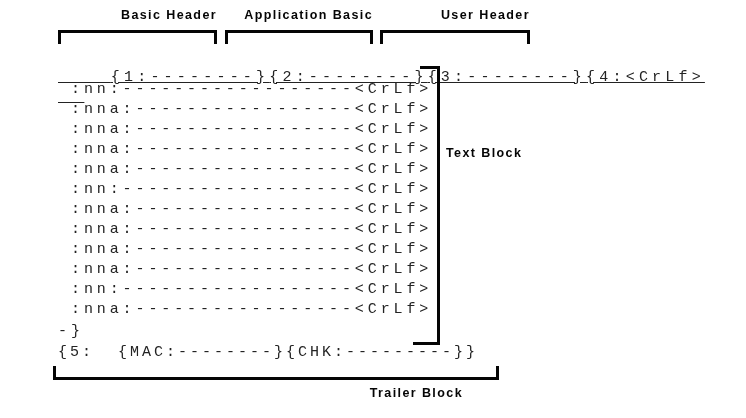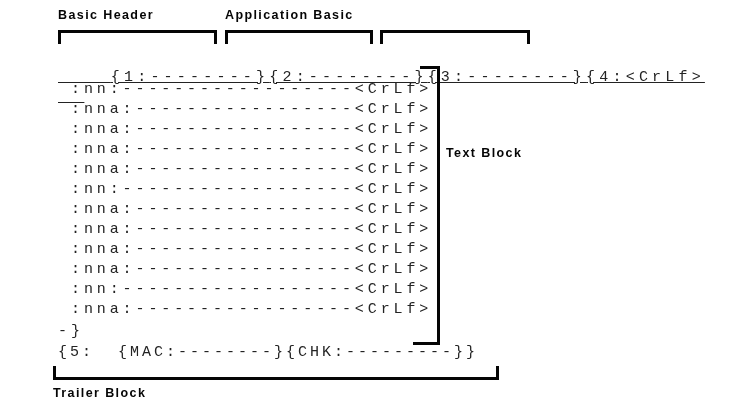--- a/index.html
+++ b/index.html
@@ -22,21 +22,21 @@
   .line1 { letter-spacing: 4.2px; text-decoration: underline; }
   .row   { letter-spacing: 3.9px; margin-left: 13px; }
   .close { letter-spacing: 3.9px; }
   .trail { letter-spacing: 3.0px; }
   .lbl {
     position: absolute;
     font-weight: bold;
     font-size: 12.5px;
     letter-spacing: 1.4px;
     color: #050505;
-    text-align: left;
+    text-align: right;
     white-space: nowrap;
   }
   .obr { 
     position: absolute;
     box-sizing: border-box;
     height: 14px;
     border-top: 3px solid #050505;
     border-left: 3px solid #050505;
     border-right: 3px solid #050505;
   }
@@ -50,20 +50,21 @@
   }
   .seg { position: absolute; background: #050505; }
 </style>
 </head>
 <body>
 
 <div class="canvas">
 
   <div class="lbl" style="left:58px; top:8px; width:159px;">Basic Header</div>
   <div class="lbl" style="left:225px; top:8px; width:148px;">Application Basic</div>
+  <div class="lbl" style="left:380px; top:8px; width:150px;">User Header</div>
 
   <div class="obr" style="left:58px; top:30px; width:159px;"></div>
   <div class="obr" style="left:225px; top:30px; width:148px;"></div>
   <div class="obr" style="left:380px; top:30px; width:150px;"></div>
 
   <div class="mono line1" style="left:58px; top:48px;">
     <span>{1:--------}</span><span>{2:--------}</span><span>{3:--------}</span><span>{4:&lt;CrLf&gt;</span>
   </div>
 
   <div class="mono row" style="left:58px; top:80px;">:nn:------------------&lt;CrLf&gt;</div>

